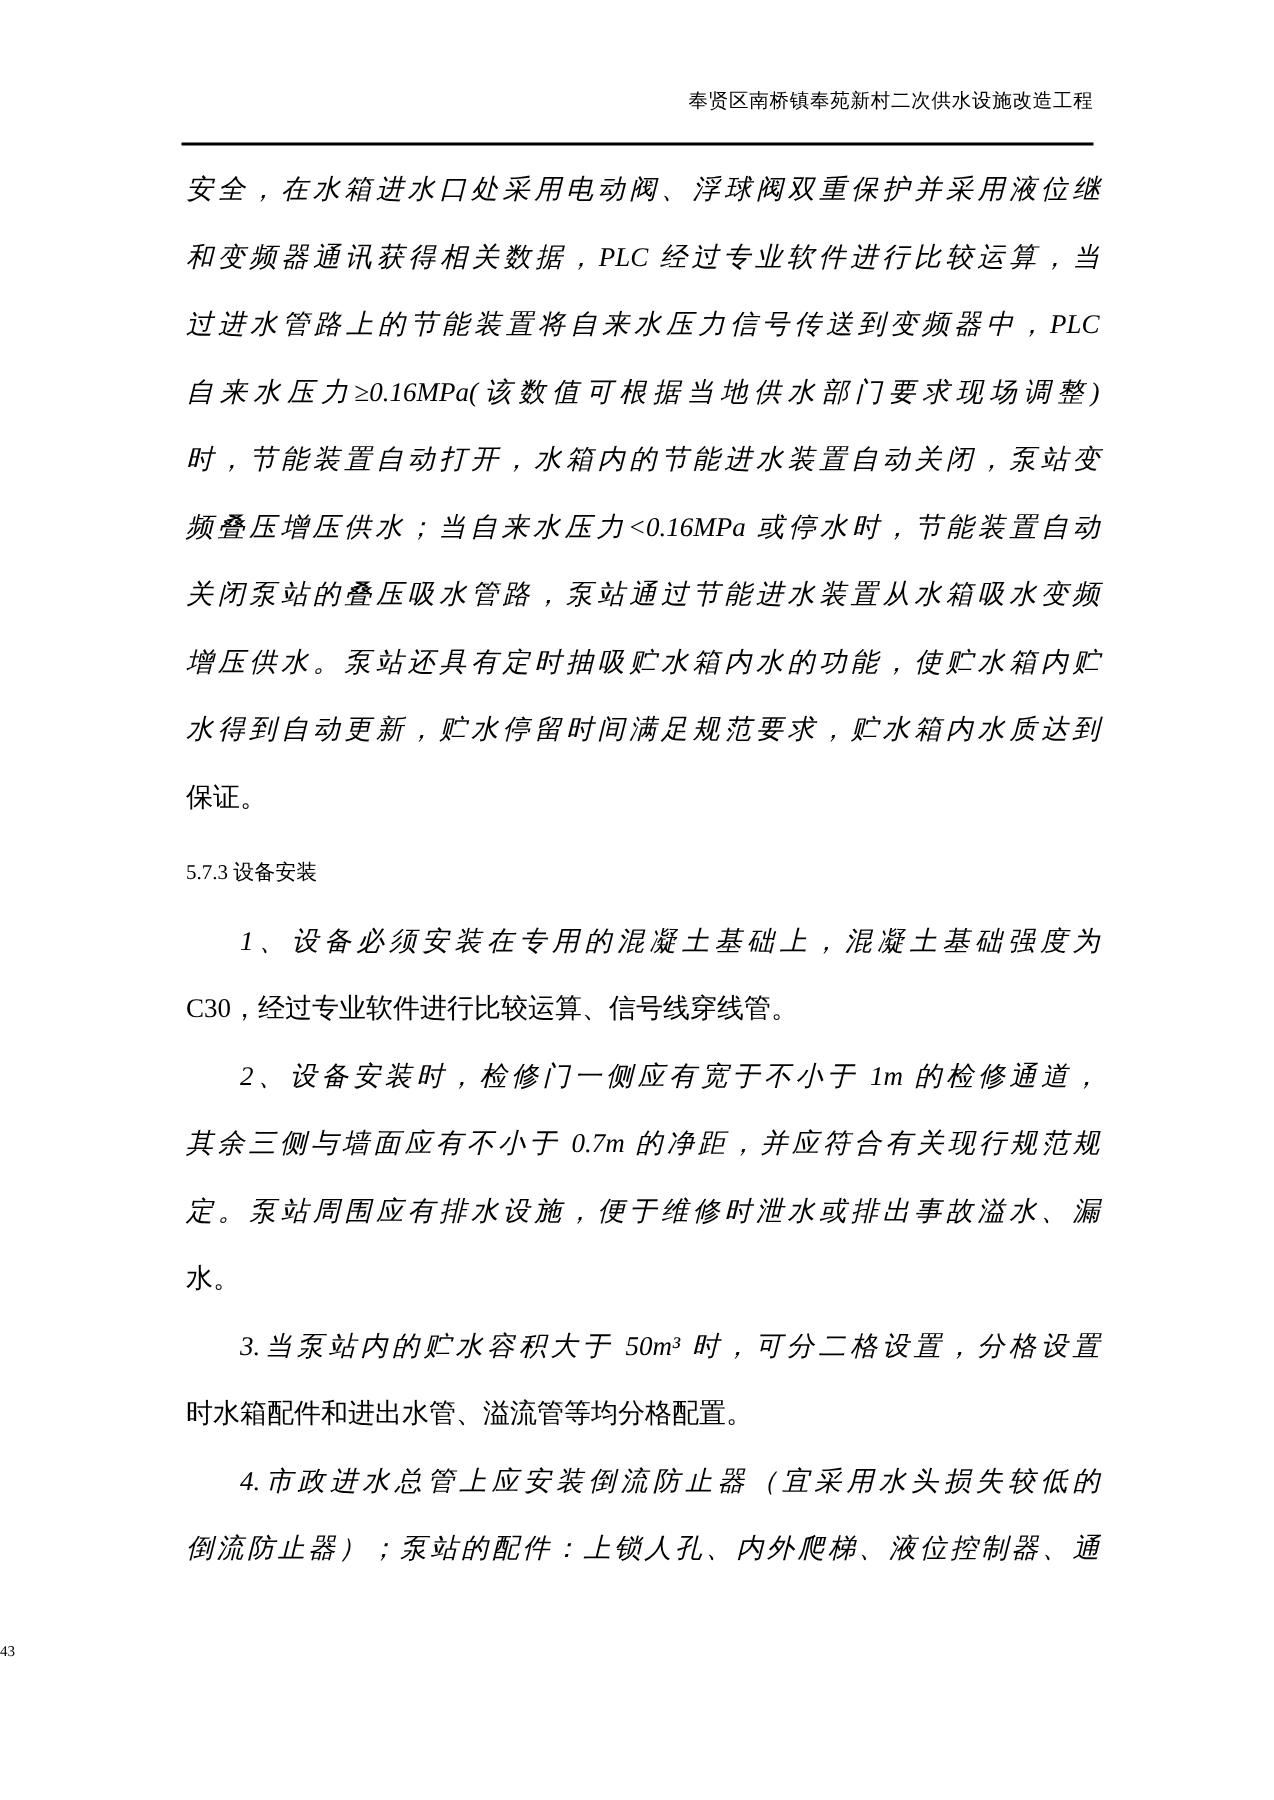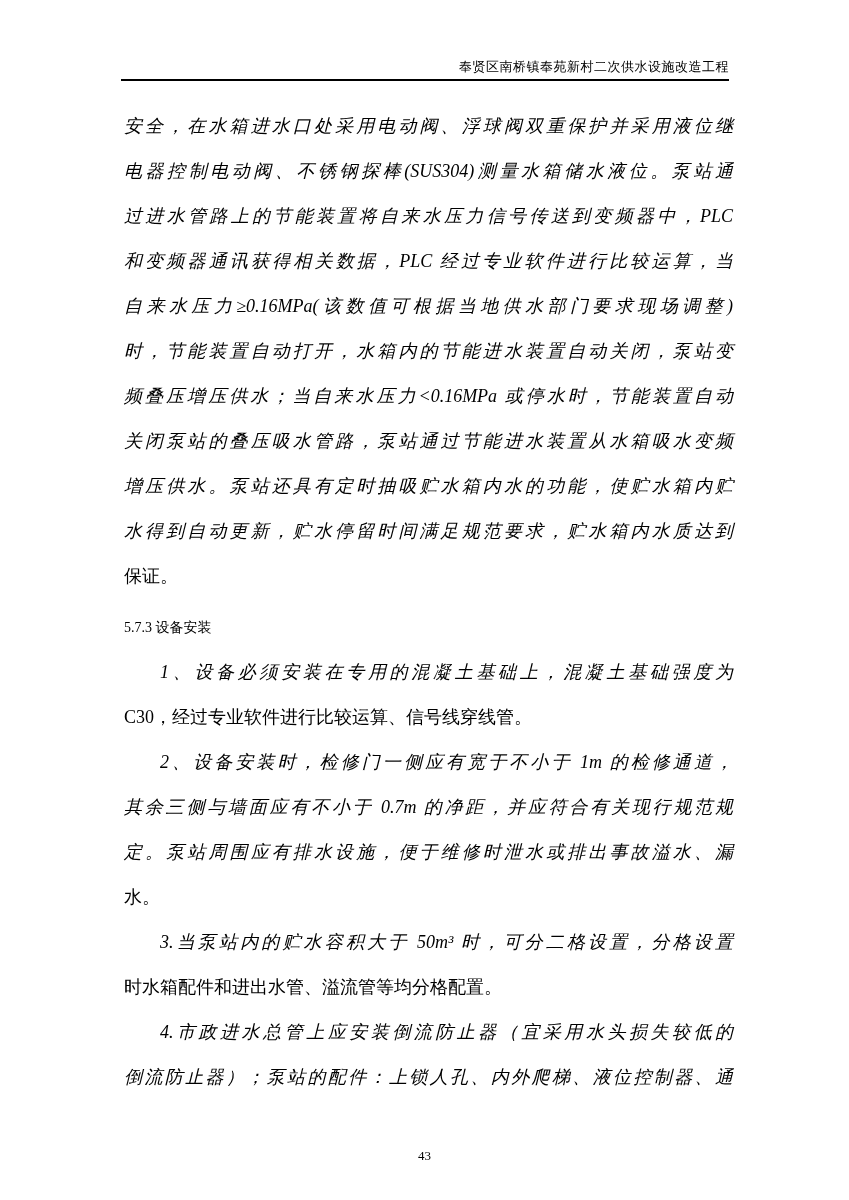--- a/index.html
+++ b/index.html
@@ -15,21 +15,21 @@
   }
   .running-header {
     position: absolute;
     top: 59px;
     left: 121px;
     width: 608px;
     text-align: right;
     font-size: 13px;
     line-height: 16px;
     letter-spacing: 0.5px;
-    padding-bottom: 4px;
+    padding-bottom: 20px;
     border-bottom: 2px solid #000000;
   }
   .content {
     position: absolute;
     top: 104px;
     left: 124px;
     width: 609px;
     font-size: 18px;
     line-height: 45px;
   }
@@ -42,43 +42,41 @@
   .line.fill { text-align-last: justify; font-style: italic; }
   .line.indent { text-indent: 2em; }
   .heading {
     font-weight: normal;
     font-size: 14px;
     line-height: 45px;
     margin-top: 6px;
   }
   .footer {
     position: absolute;
-    top: 1148px;
+    top: 1094px;
     left: 0;
     width: 100%;
-    text-align: center;
-    font-size: 13px;
+    font-size: 10px;
     line-height: 16px;
   }
 </style>
 </head>
 <body>
 
 <div class="page">
 
   <div class="running-header">
     <span>奉贤区南桥镇奉苑新村二次供水设施改造工程</span>
   </div>
 
   <div class="content">
       <div class="paragraph">
         <div class="line fill">安全，在水箱进水口处采用电动阀、浮球阀双重保护并采用液位继</div>
-        <div class="line fill">电器控制电动阀、不锈钢探棒(SUS304)测量水箱储水液位。泵站通</div>
+        <div class="line fill">和变频器通讯获得相关数据，PLC 经过专业软件进行比较运算，当</div>
         <div class="line fill">过进水管路上的节能装置将自来水压力信号传送到变频器中，PLC</div>
-        <div class="line fill">和变频器通讯获得相关数据，PLC 经过专业软件进行比较运算，当</div>
         <div class="line fill">自来水压力≥0.16MPa(该数值可根据当地供水部门要求现场调整)</div>
         <div class="line fill">时，节能装置自动打开，水箱内的节能进水装置自动关闭，泵站变</div>
         <div class="line fill">频叠压增压供水；当自来水压力&lt;0.16MPa 或停水时，节能装置自动</div>
         <div class="line fill">关闭泵站的叠压吸水管路，泵站通过节能进水装置从水箱吸水变频</div>
         <div class="line fill">增压供水。泵站还具有定时抽吸贮水箱内水的功能，使贮水箱内贮</div>
         <div class="line fill">水得到自动更新，贮水停留时间满足规范要求，贮水箱内水质达到</div>
         <div class="line">保证。</div>
       </div>
       <div class="heading">5.7.3 设备安装</div>
       <div class="paragraph">

